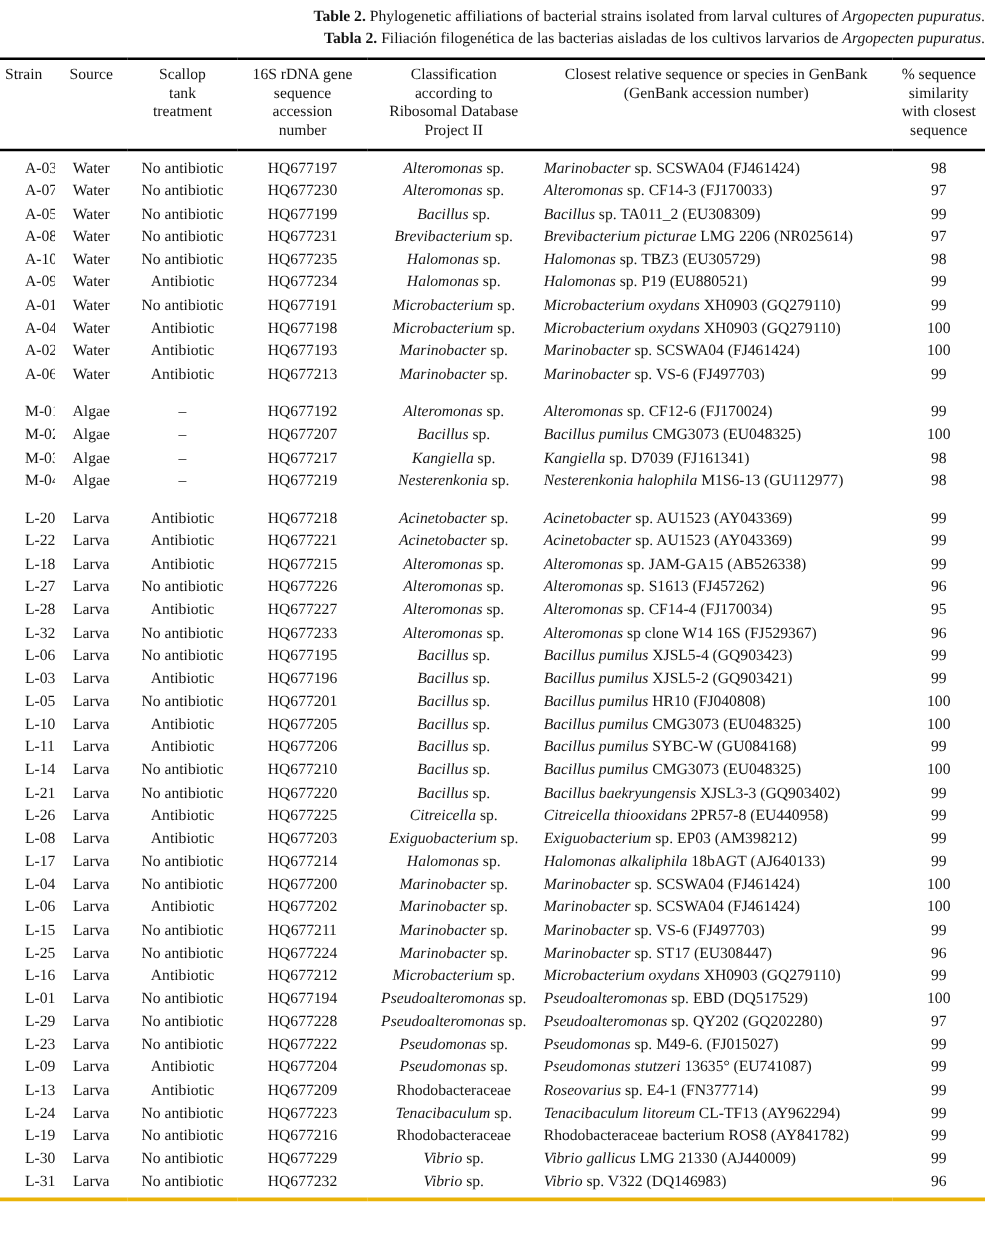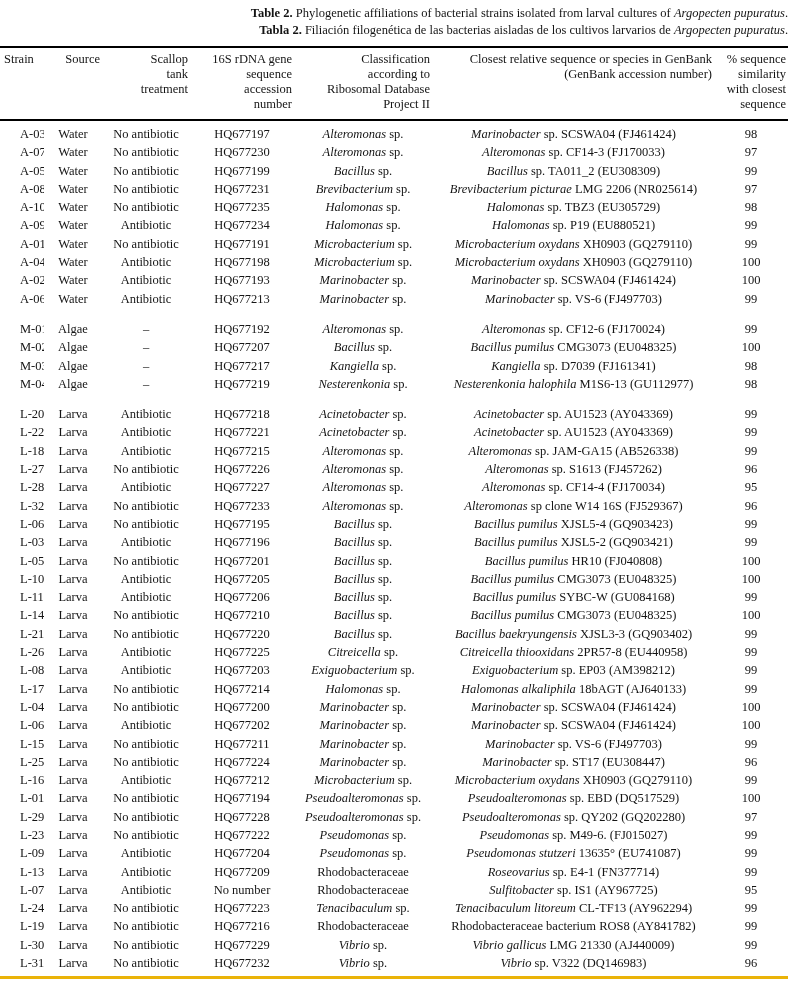--- a/index.html
+++ b/index.html
@@ -21,32 +21,32 @@
     width: 788px; border-collapse: collapse; table-layout: fixed;
     border-top: 2px solid #000;
     border-bottom: 3px solid #eab308;
   }
   thead th {
     font-weight: normal; vertical-align: top;
     white-space: pre-line;
     font-size: 12.5px; line-height: 15px;
     padding: 4px 2px 7px 2px;
     border-bottom: 2px solid #000;
-    text-align: right;
+    text-align: center;
   }
   thead th.col-strain { text-align: left; padding-left: 4px; }
 
   tbody td {
     font-size: 12.5px; line-height: 18.3px;
     padding: 0 2px;
     white-space: nowrap; overflow: hidden;
     text-align: center;
   }
   tbody td.col-strain { text-align: left; padding-left: 20px; }
-  tbody td.col-closest { text-align: center; padding-left: 3px; }
+  tbody td.col-closest { text-align: left; padding-left: 3px; }
   tbody tr:first-child td { padding-top: 4px; }
   tbody tr:last-child td { padding-bottom: 4px; }
 
   tr.group-spacer td { height: 12px; padding: 0; line-height: 12px; }
 
   i { font-style: italic; }
 </style>
 </head>
 <body>
 
@@ -451,29 +451,20 @@
         <tr>
           <td class="col-strain">L-13</td>
           <td class="col-source">Larva</td>
           <td class="col-treatment">Antibiotic</td>
           <td class="col-accession">HQ677209</td>
           <td class="col-classification">Rhodobacteraceae</td>
           <td class="col-closest"><i>Roseovarius</i> sp. E4-1 (FN377714)</td>
           <td class="col-similarity">99</td>
         </tr>
         <tr>
-          <td class="col-strain">L-07</td>
-          <td class="col-source">Larva</td>
-          <td class="col-treatment">Antibiotic</td>
-          <td class="col-accession">No number</td>
-          <td class="col-classification">Rhodobacteraceae</td>
-          <td class="col-closest"><i>Sulfitobacter</i> sp. IS1 (AY967725)</td>
-          <td class="col-similarity">95</td>
-        </tr>
-        <tr>
           <td class="col-strain">L-24</td>
           <td class="col-source">Larva</td>
           <td class="col-treatment">No antibiotic</td>
           <td class="col-accession">HQ677223</td>
           <td class="col-classification"><i>Tenacibaculum</i> sp.</td>
           <td class="col-closest"><i>Tenacibaculum litoreum</i> CL-TF13 (AY962294)</td>
           <td class="col-similarity">99</td>
         </tr>
         <tr>
           <td class="col-strain">L-19</td>

